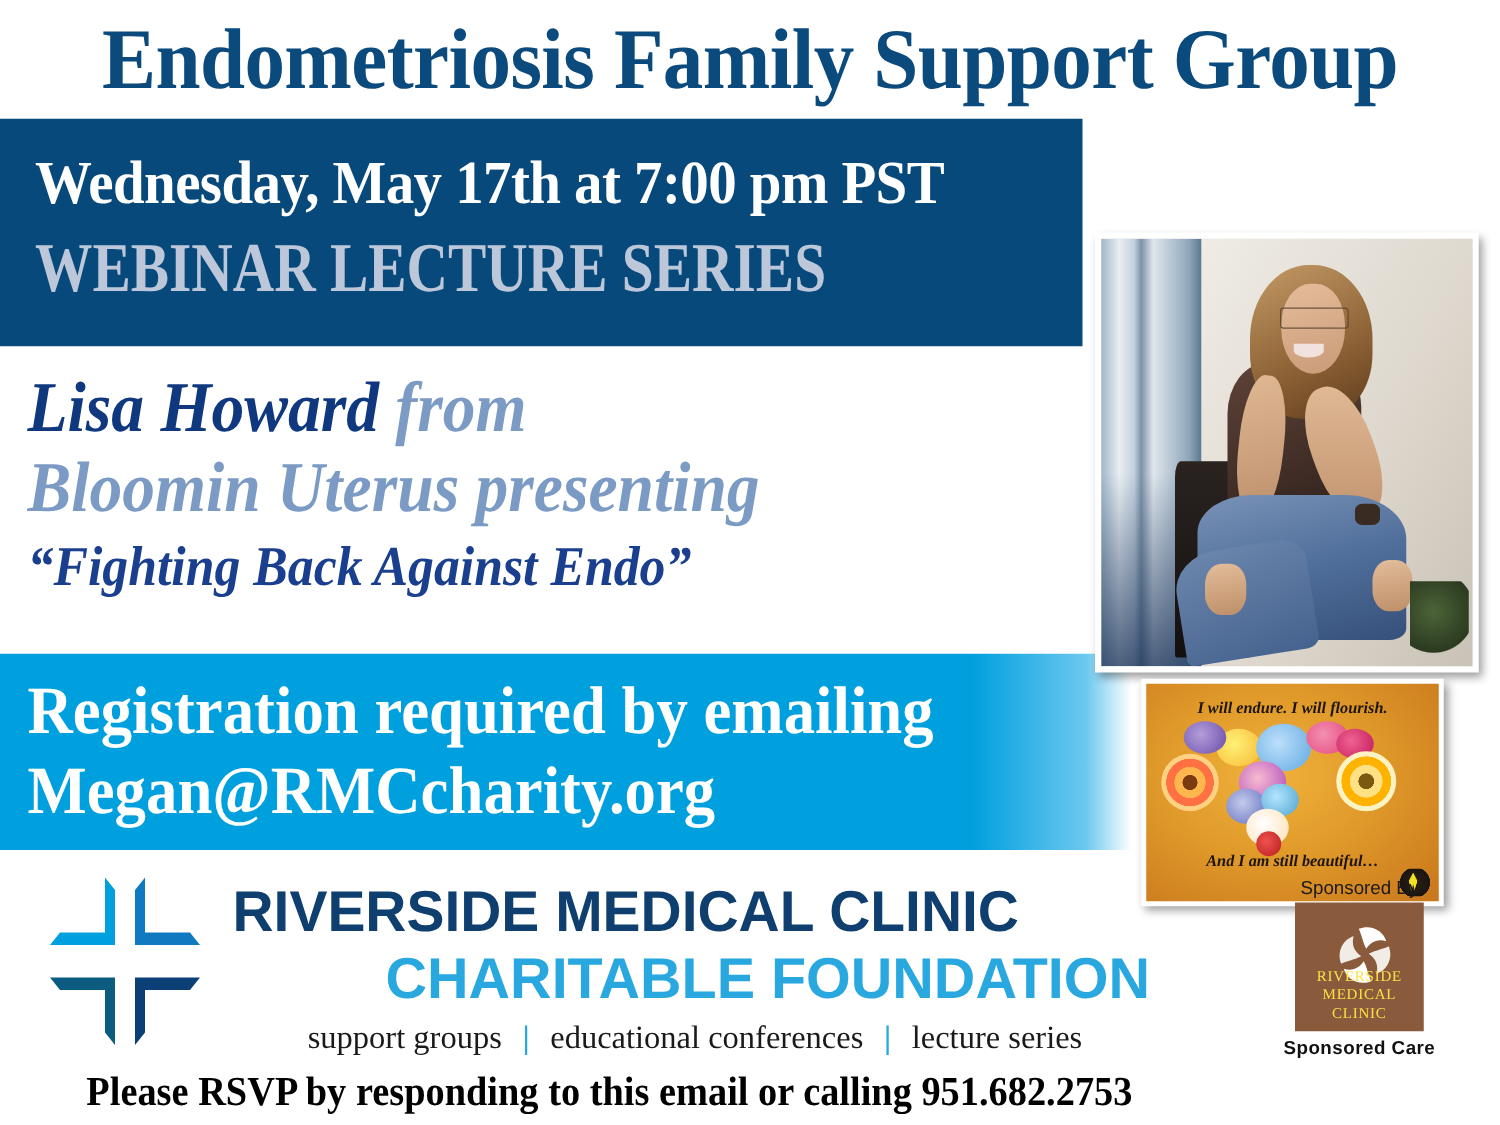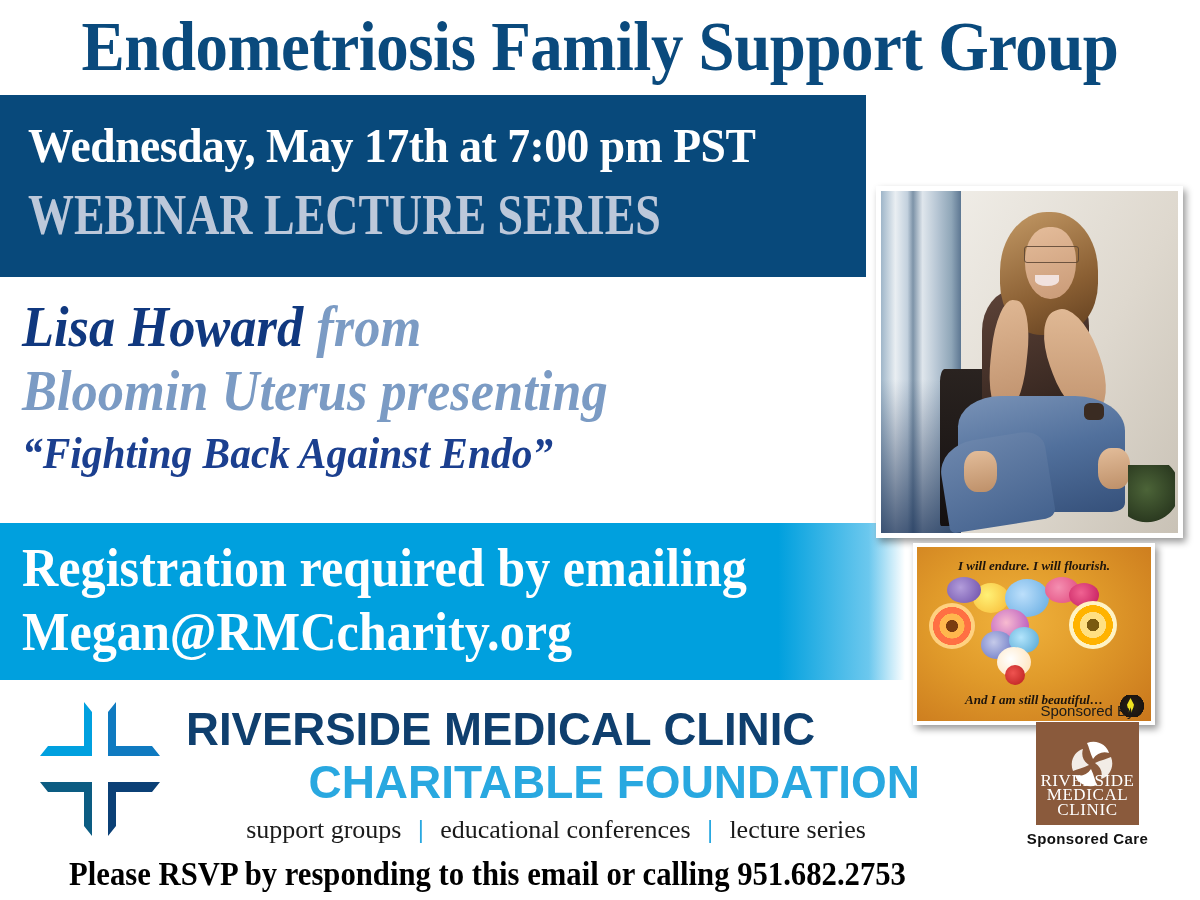--- a/index.html
+++ b/index.html
@@ -251,21 +251,21 @@
     left: 0; right: 0;
     text-align: center;
     color: #1d140c;
     font-family: "Liberation Serif", serif;
     font-style: italic;
     font-weight: bold;
     font-size: 13px;
     white-space: nowrap;
   }
   .fl-top { top: 11px; }
-  .fl-bot { bottom: 13px; }
+  .fl-bot { bottom: 24px; }
   .fl-shape { position: absolute; left: 0; top: 22px; width: 100%; height: 118px; }
   .petal {
     position: absolute;
     border-radius: 50%;
   }
   .fl-ribbon {
     position: absolute; right: 6px; bottom: 4px; width: 26px; height: 22px;
     background: radial-gradient(circle at 50% 50%, #2c2118 0%, #1a1410 70%, rgba(0,0,0,0) 72%);
   }
   .fl-ribbon::after {
@@ -357,23 +357,23 @@
     width: 103px;
     height: 103px;
     margin: 0 auto;
     background: #8a5a3c;
     position: relative;
   }
   .pinwheel { position: absolute; left: 50%; top: 17px; transform: translateX(-50%); }
   .brown-text {
     position: absolute;
     left: 0; right: 0; bottom: 8px;
-    color: #ffffff;
-    font-family: "Liberation Serif", serif;
-    font-size: 17px;
+    color: #fde047;
+    font-family: "Liberation Serif", serif;
+    font-size: 12px;
     line-height: 14.5px;
     letter-spacing: 0.6px;
   }
   .legendary {
     margin-top: 5px;
     font-family: "Liberation Sans", sans-serif;
     font-weight: bold;
     font-size: 15px;
     color: #111111;
     letter-spacing: 0.4px;

